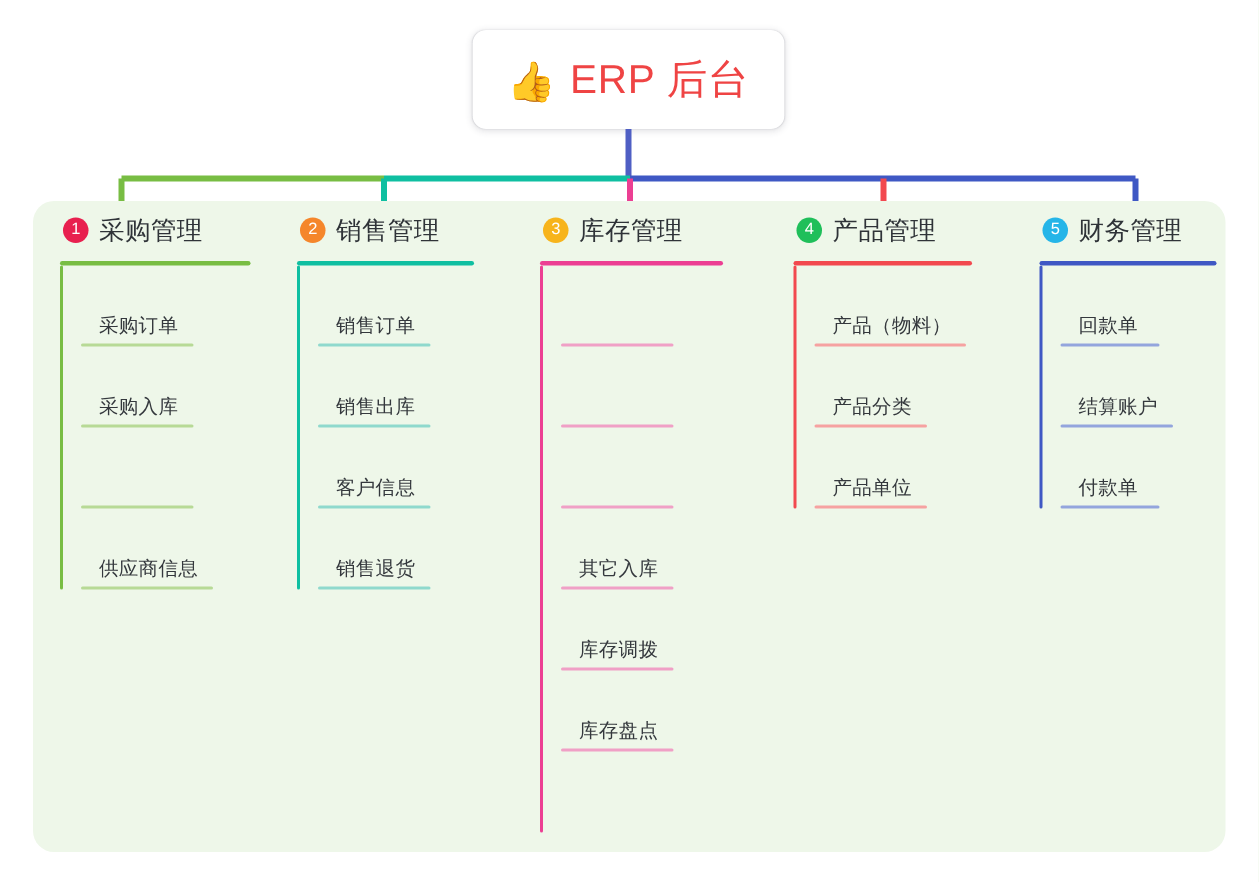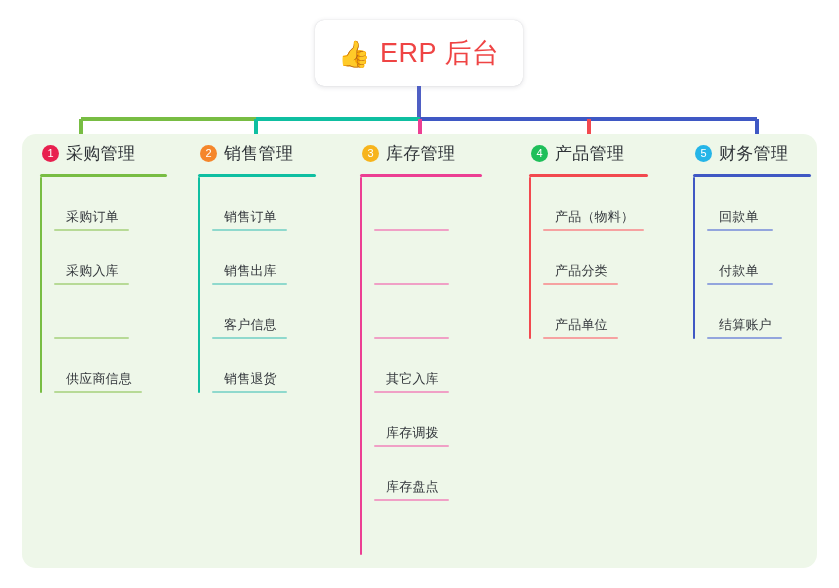--- a/index.html
+++ b/index.html
@@ -342,27 +342,27 @@
         <div class="leaves">
           <div class="spine" style="background: rgb(63, 88, 196); height: 162px;"></div>
           <div class="leaf">
             <div class="leaf-inner">
               <span class="leaf-label">回款单</span>
               <div class="leaf-rule" style="background: rgb(147, 165, 221); width: 66px;"></div>
             </div>
           </div>
           <div class="leaf">
             <div class="leaf-inner">
+              <span class="leaf-label">结算账户</span>
+              <div class="leaf-rule" style="background: rgb(147, 165, 221); width: 75px;"></div>
+            </div>
+          </div>
+          <div class="leaf">
+            <div class="leaf-inner">
               <span class="leaf-label">付款单</span>
               <div class="leaf-rule" style="background: rgb(147, 165, 221); width: 66px;"></div>
             </div>
           </div>
-          <div class="leaf">
-            <div class="leaf-inner">
-              <span class="leaf-label">结算账户</span>
-              <div class="leaf-rule" style="background: rgb(147, 165, 221); width: 75px;"></div>
-            </div>
-          </div>
         </div>
       </div>
     </div>
 
 </div>
 
 </body></html>

